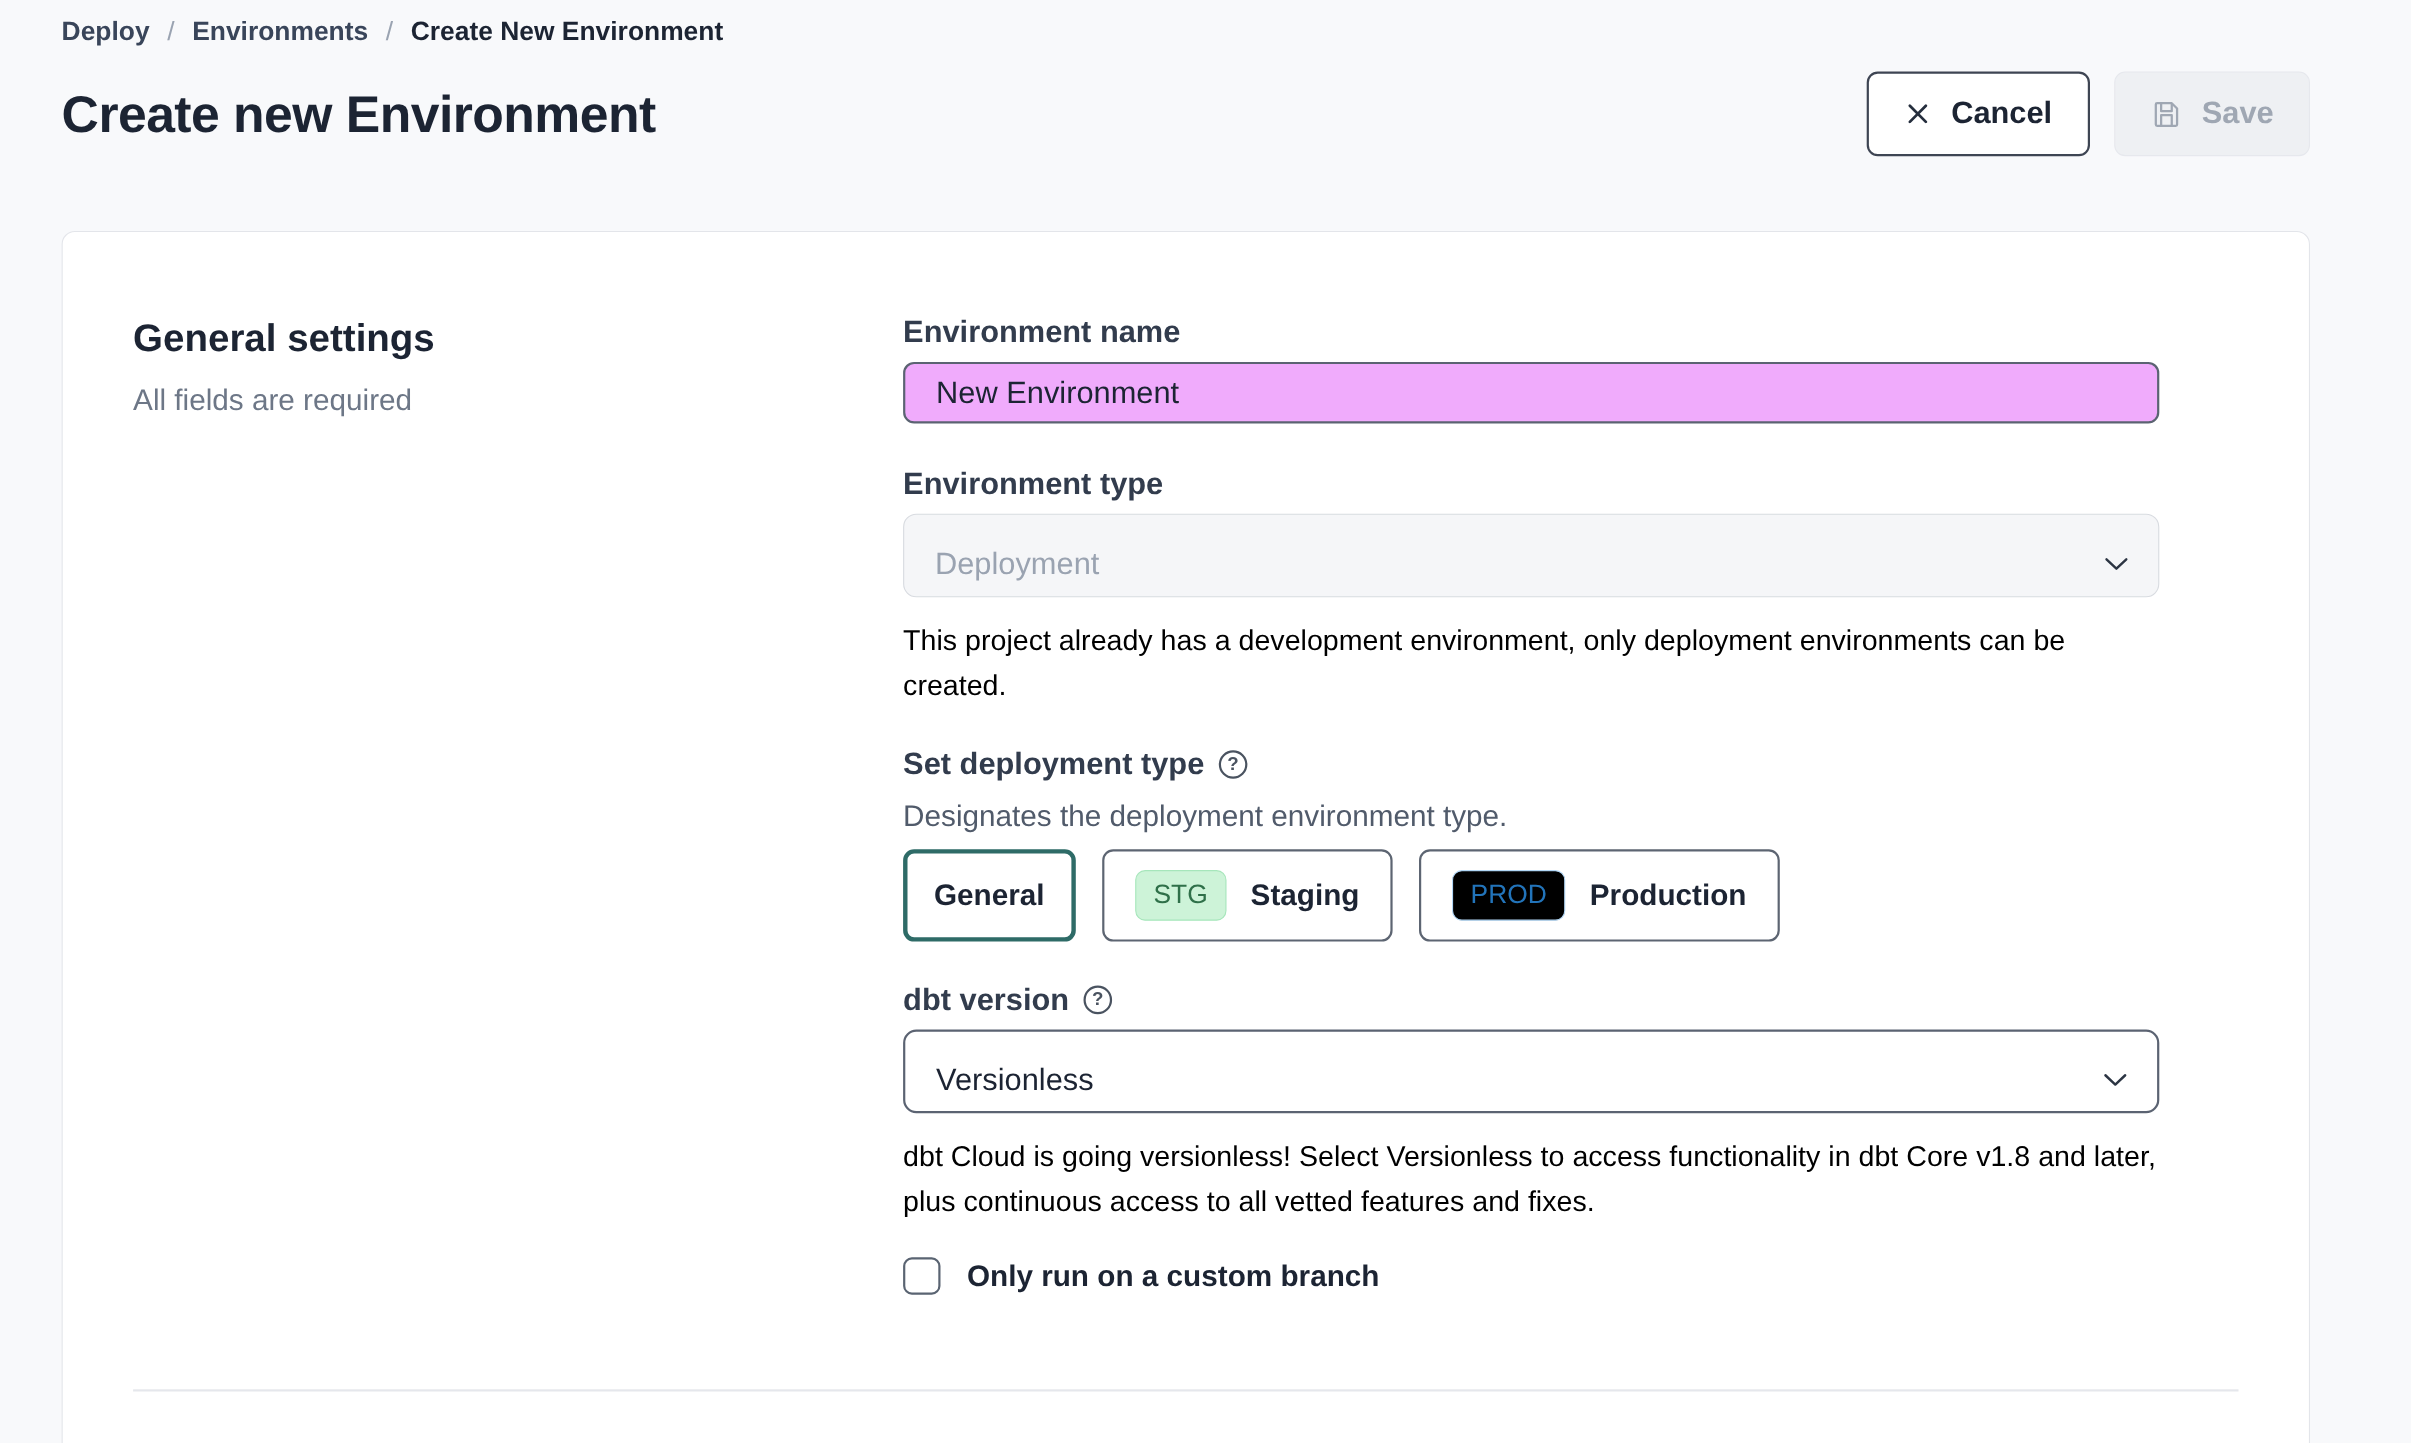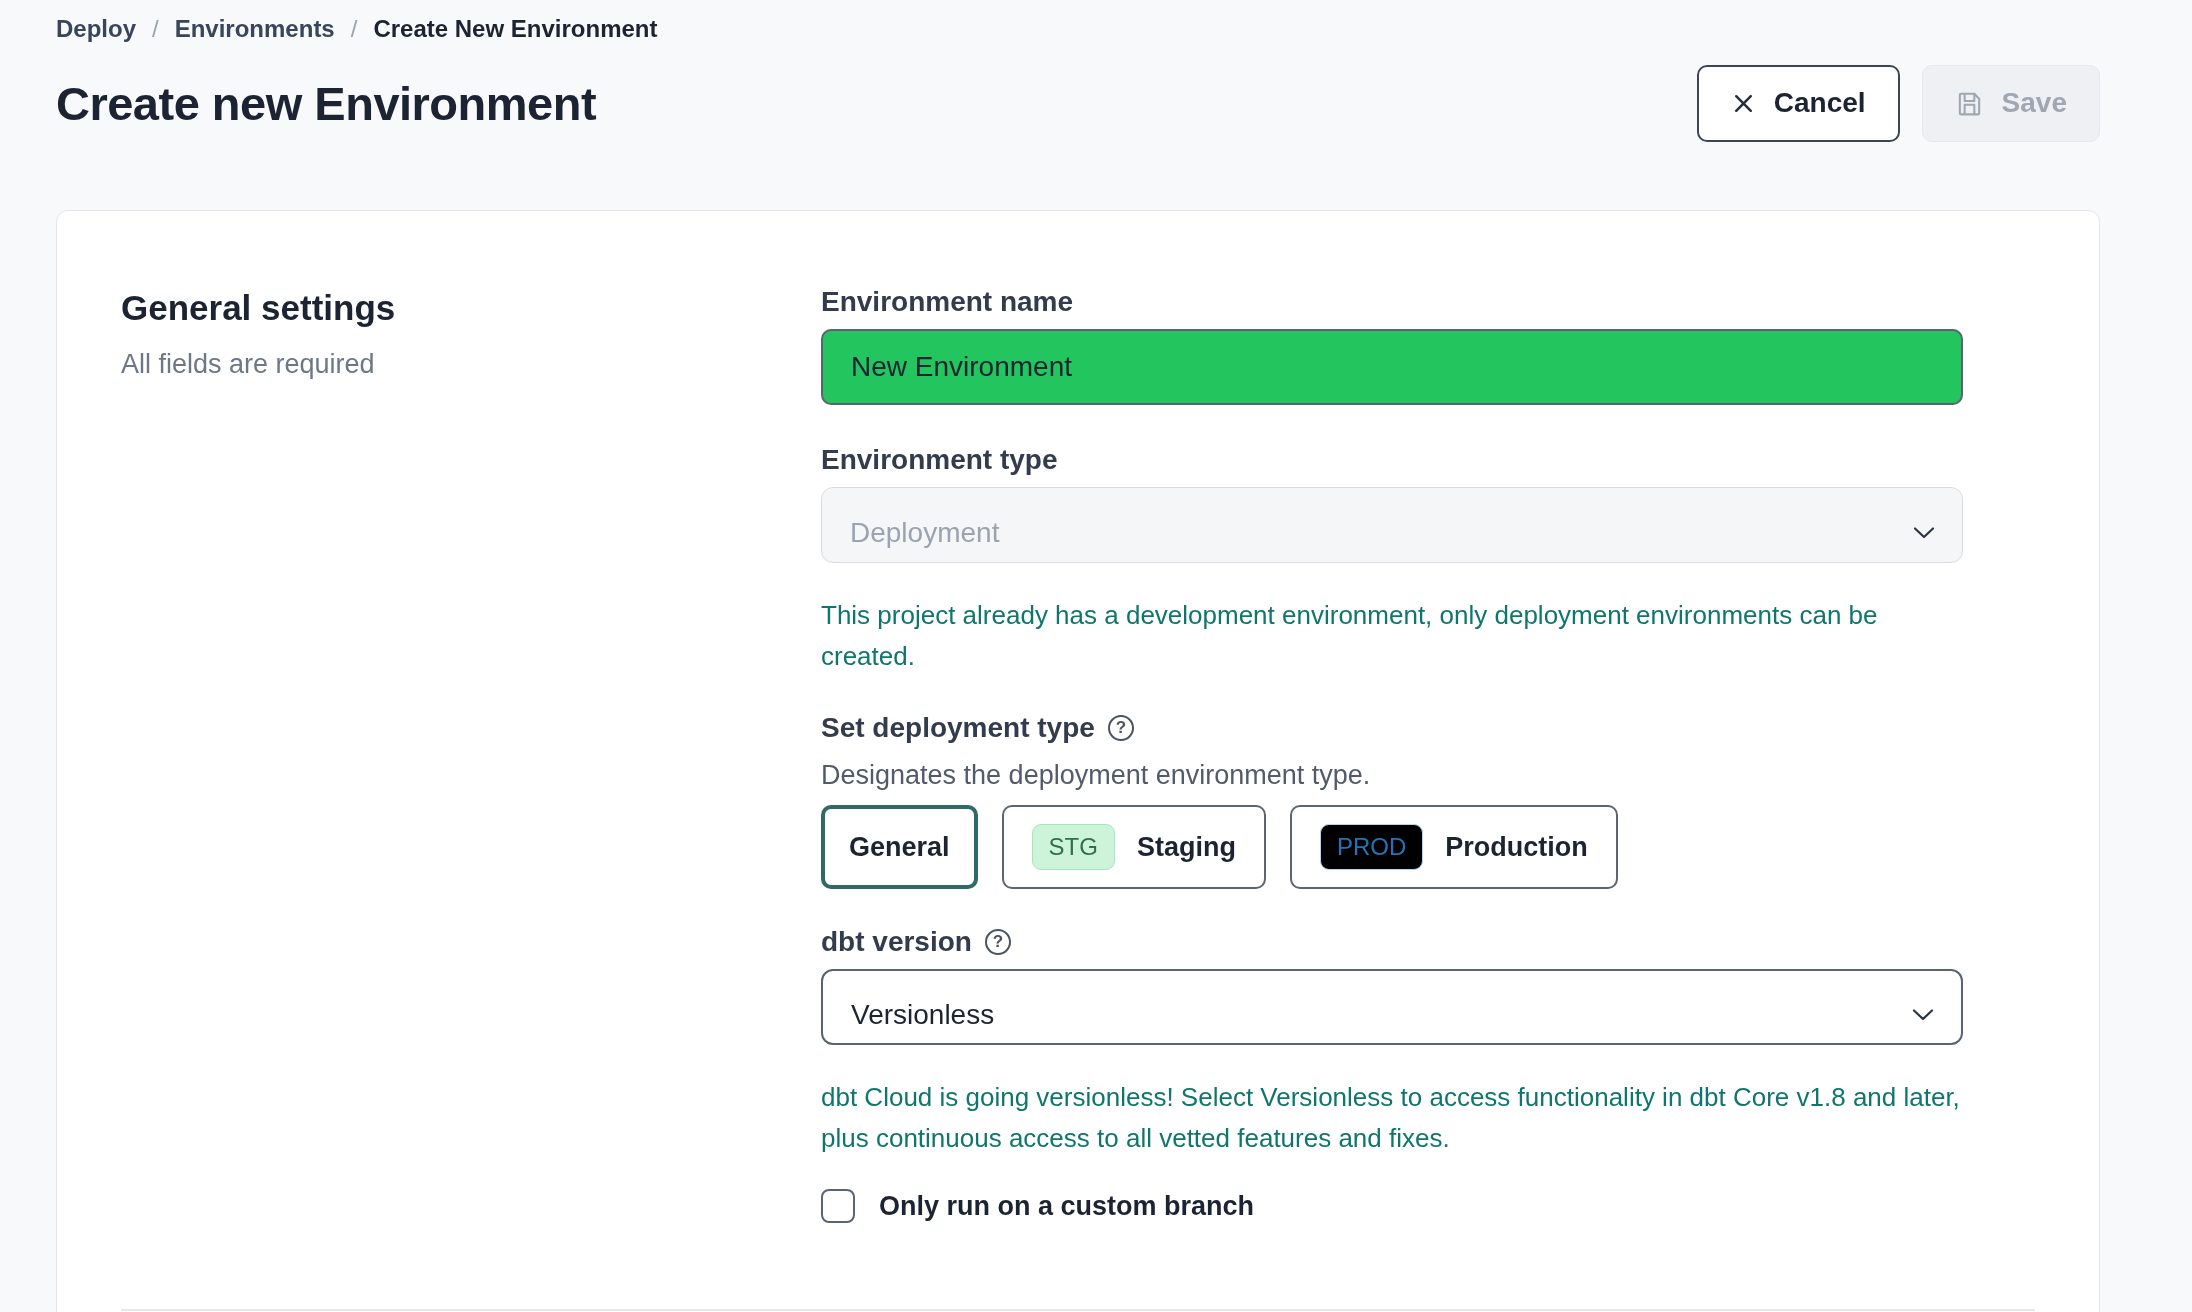--- a/index.html
+++ b/index.html
@@ -36,27 +36,27 @@
   .section-title { font-size:35px; font-weight:700; color:#1c2433; line-height:42px; margin-bottom:20px; }
   .section-subtitle { font-size:27px; color:#6d7787; }
 
   
   .field-label { font-size:28px; font-weight:700; color:#323c4d; line-height:30px; display:block; }
   .mb12 { margin-bottom:12px; }
   .label-row { display:flex; align-items:center; gap:13px; margin-bottom:12px; }
   .help-icon { width:26px; height:26px; border:2px solid #4a5360; border-radius:50%; color:#4a5360;
                font-size:17px; font-weight:700; display:inline-flex; align-items:center; justify-content:center;
                cursor:pointer; flex:0 0 auto; }
-  .text-input { width:100%; height:76px; border:2px solid #5b6372; border-radius:10px; background:#22c55e;
+  .text-input { width:100%; height:56px; border:2px solid #5b6372; border-radius:10px; background:#f0abfc;
                 font-size:28px; color:#1c2433; padding:0 28px; font-family:inherit; margin-bottom:40px; }
   .select { width:100%; height:76px; border:2px solid #5b6372; border-radius:12px; background:#fff;
             display:flex; align-items:center; justify-content:space-between; padding:16px 26px 0 28px;
             font-size:28px; color:#1c2433; cursor:pointer; }
   .select.disabled { background:#f5f6f8; border:1px solid #d8dbe0; color:#9aa3b1; cursor:default; }
-  .help { font-size:26px; color:#0f766e; line-height:41px; margin-top:32px; }
+  .help { font-size:26px; color:#000000; line-height:41px; margin-top:19px; }
   .help.narrow { max-width:1080px; margin-bottom:36px; }
   .help.wide { max-width:1250px; margin-bottom:30px; }
   .desc { font-size:27px; color:#515b6b; line-height:40px; margin-bottom:10px; }
 
   
   .type-options { display:flex; gap:24px; margin-bottom:38px; }
   .type-btn { display:inline-flex; align-items:center; gap:22px; height:84px; padding:0 28px;
               background:#fff; border:2px solid #5d6572; border-radius:10px; font-size:27px; font-weight:700;
               color:#1c2433; font-family:inherit; cursor:pointer; }
   .type-btn.selected { border:4px solid #2e6b67; padding:0 24px; }

